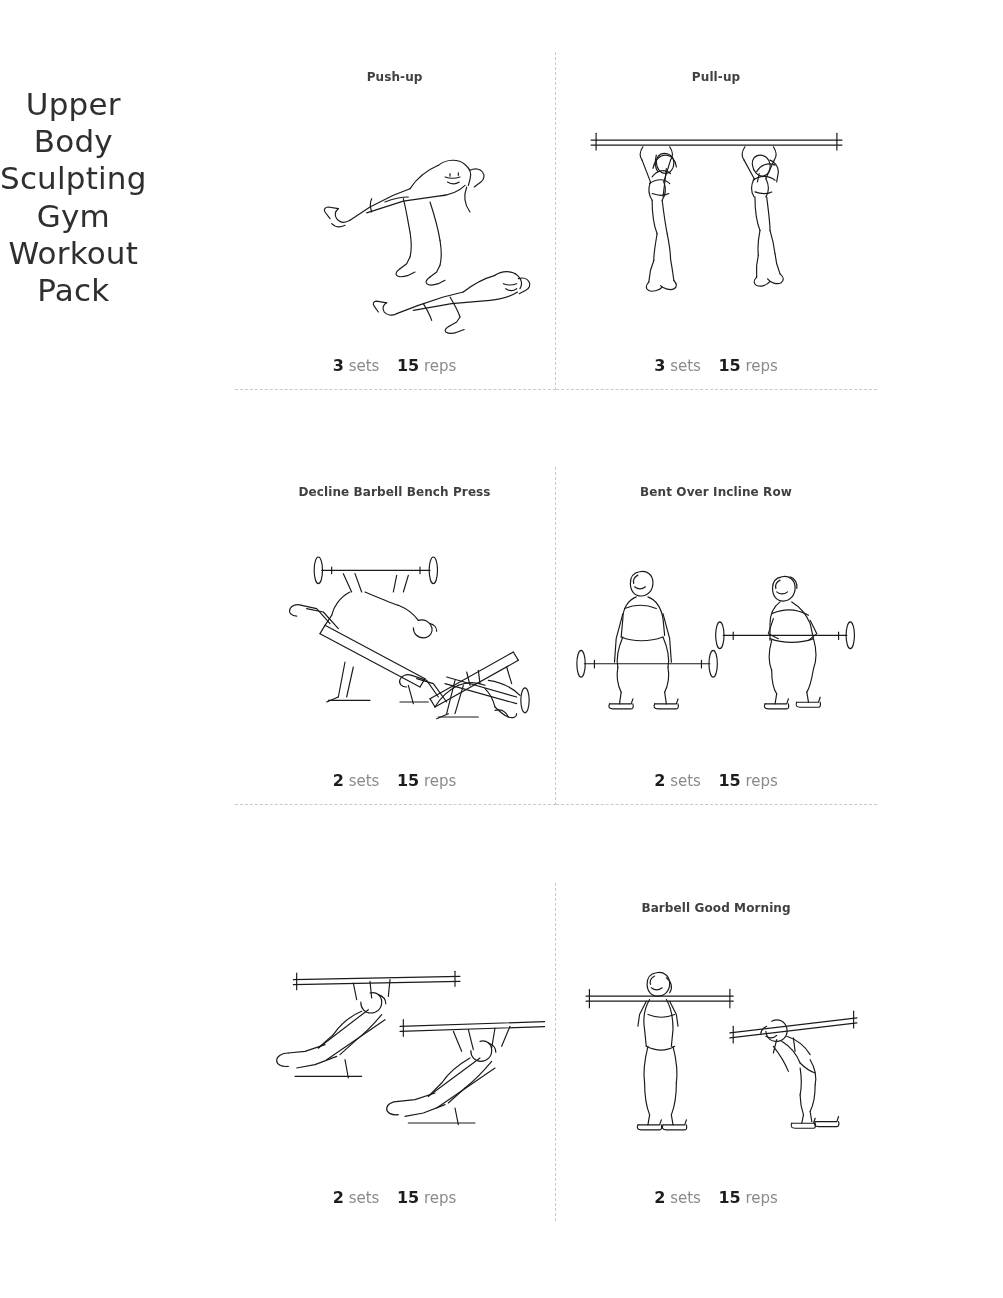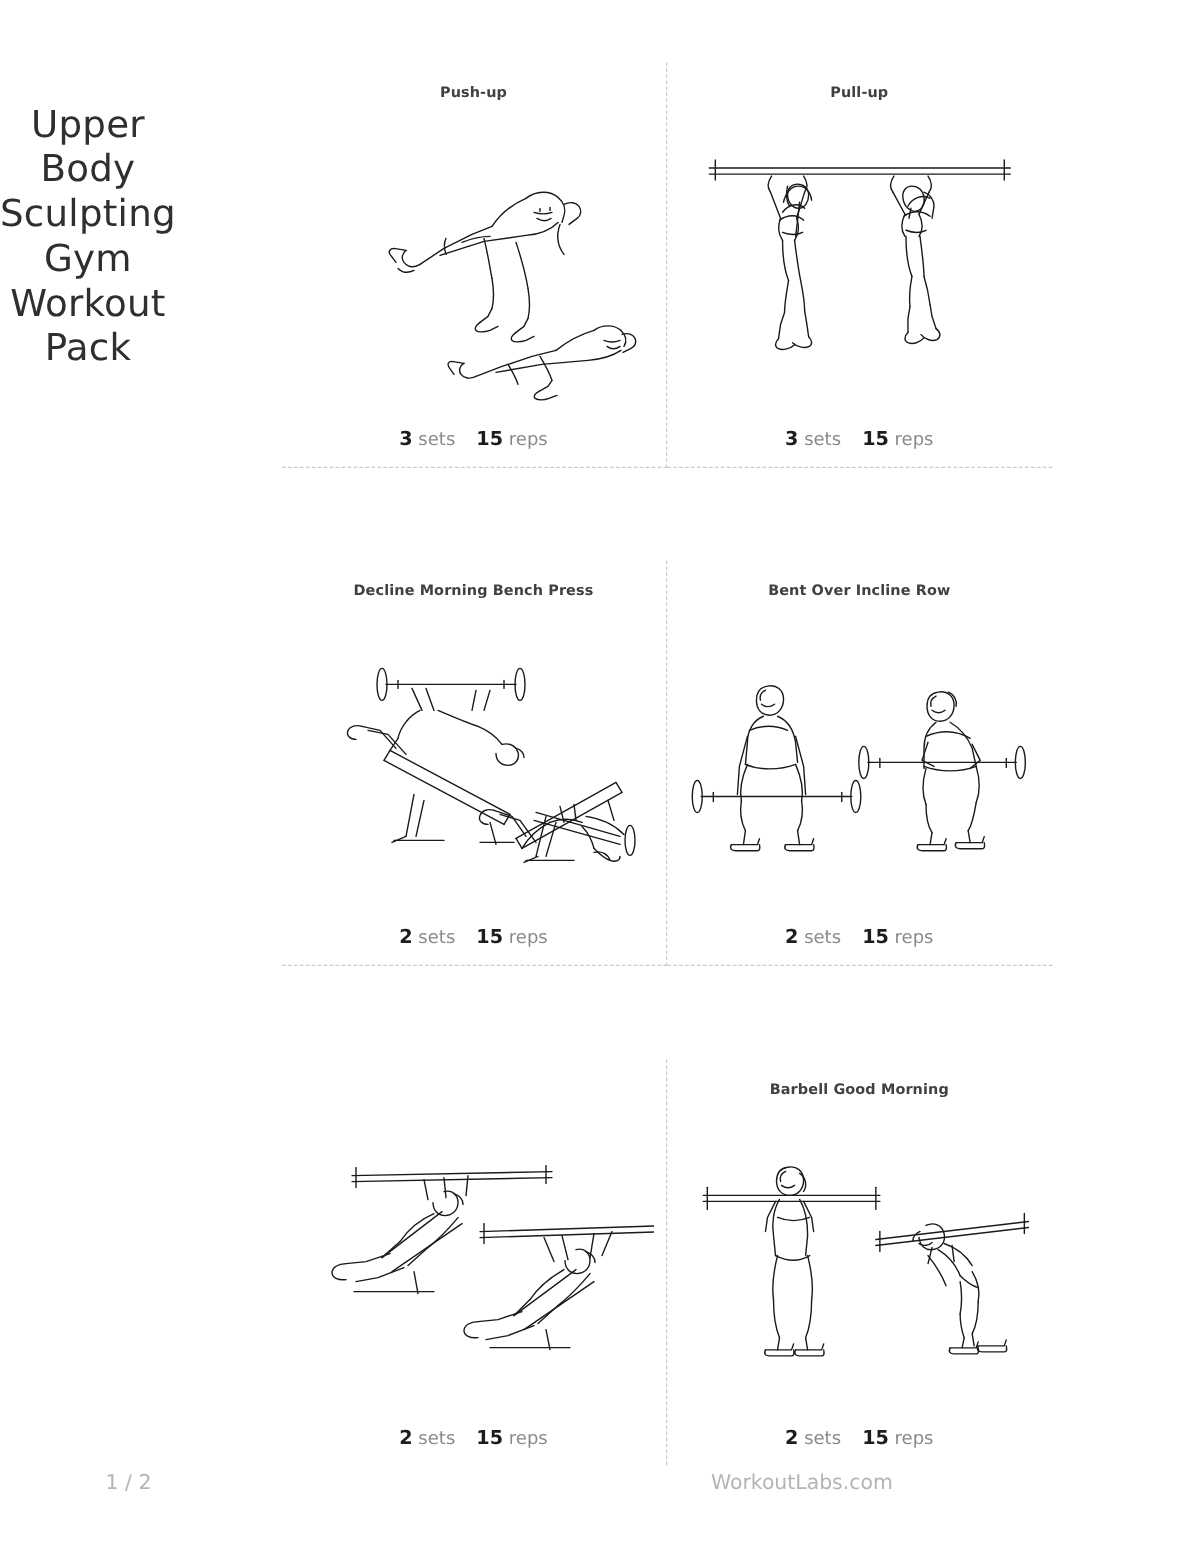--- a/index.html
+++ b/index.html
@@ -241,21 +241,21 @@
       <div class="ex-meta">
         <span class="num">3</span>
         <span> </span><span>sets</span>
         <span class="gap"></span>
         <span class="num">15</span>
         <span> </span><span>reps</span>
       </div>
     </div>
 
     <div class="cell col-left row-mid">
-      <div class="ex-title">Decline Morning Bench Press</div>
+      <div class="ex-title">Decline Barbell Bench Press</div>
       <div class="ex-art">
         <svg viewBox="0 0 360 240" xmlns="http://www.w3.org/2000/svg" fill="none" stroke="#1a1a1a" stroke-width="1.4" stroke-linecap="round" stroke-linejoin="round">
 
           <g>
             <path d="M92 40 h130"></path>
             <ellipse cx="88" cy="40" rx="5" ry="16"></ellipse>
             <ellipse cx="226" cy="40" rx="5" ry="16"></ellipse>
             <path d="M104 36 v8"></path>
             <path d="M210 36 v8"></path>
 
@@ -551,18 +551,14 @@
         <span class="num">2</span>
         <span> </span><span>sets</span>
         <span class="gap"></span>
         <span class="num">15</span>
         <span> </span><span>reps</span>
       </div>
     </div>
 
   </div>
 
-  <div class="footer">
-    <div class="pg">1 / 2</div>
-    <div class="brand">WorkoutLabs.com</div>
-  </div>
 
 </div>
 
 </body></html>

